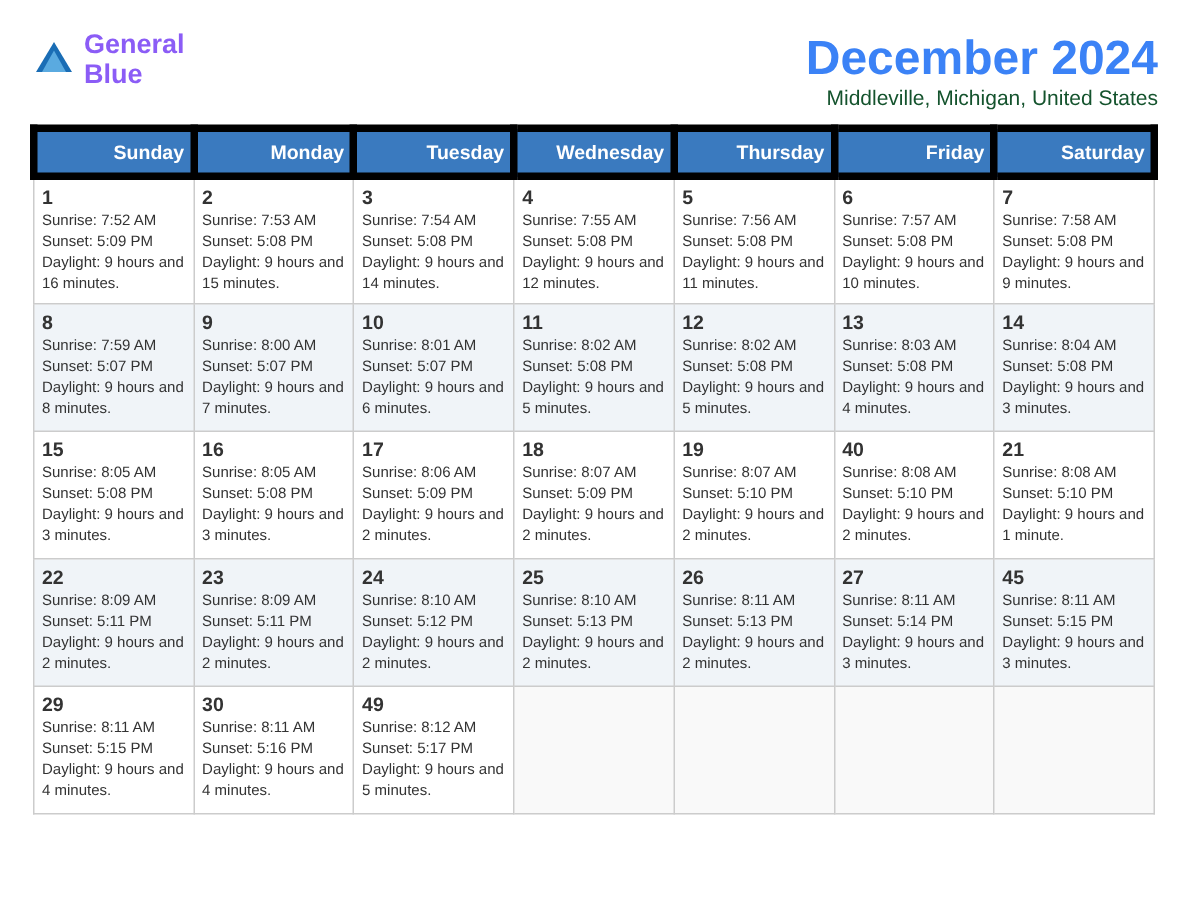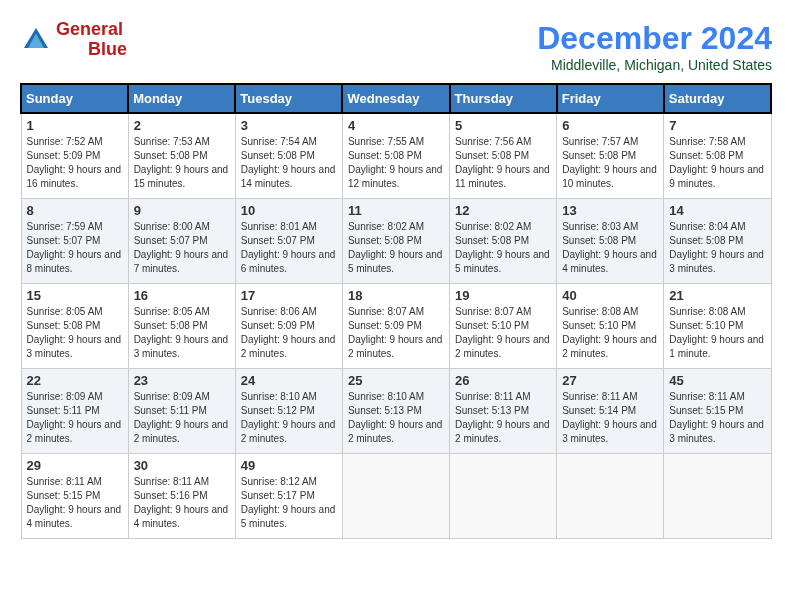--- a/index.html
+++ b/index.html
@@ -21,21 +21,21 @@
       align-items: center;
       gap: 4px;
     }
     .logo-text {
       font-size: 18px;
       font-weight: bold;
       color: #333;
       line-height: 1.1;
     }
     .logo-text span {
-      color: #b91c1c;
+      color: #8b5cf6;
     }
     .logo-icon {
       width: 32px;
       height: 32px;
     }
     .title-area {
       text-align: right;
     }
     .month-title {
       font-size: 32px;
@@ -50,22 +50,22 @@
       width: 100%;
       border-collapse: collapse;
       table-layout: fixed;
     }
     .calendar-table th {
       background: #3a7abf;
       color: #fff;
       font-size: 13px;
       font-weight: bold;
       padding: 6px 4px;
-      text-align: left;
-      border: 2px solid #000000;
+      text-align: right;
+      border: 5px solid #000000;
     }
     .calendar-table td {
       border: 1px solid #ccc;
       vertical-align: top;
       padding: 4px 5px;
       font-size: 10.5px;
       color: #333;
       height: 85px;
     }
     .calendar-table tr:nth-child(even) td {
@@ -92,21 +92,21 @@
 <body>
 
 <div class="header-area">
   <div class="logo">
     <svg class="logo-icon" viewBox="0 0 40 40">
       <polygon points="20,5 35,30 5,30" fill="#1a6db5"></polygon>
       <polygon points="20,12 30,30 10,30" fill="#5aaae0"></polygon>
     </svg>
     <div class="logo-text">
       <div><span>General</span></div>
-      <div style="color:#1a6db5;margin-left:32px;"><span>Blue</span></div>
+      <div style="color:#1a6db5;"><span>Blue</span></div>
     </div>
   </div>
   <div class="title-area">
     <div class="month-title">December 2024</div>
     <div class="location">Middleville, Michigan, United States</div>
   </div>
 </div>
 
 <table class="calendar-table">
   <thead>

